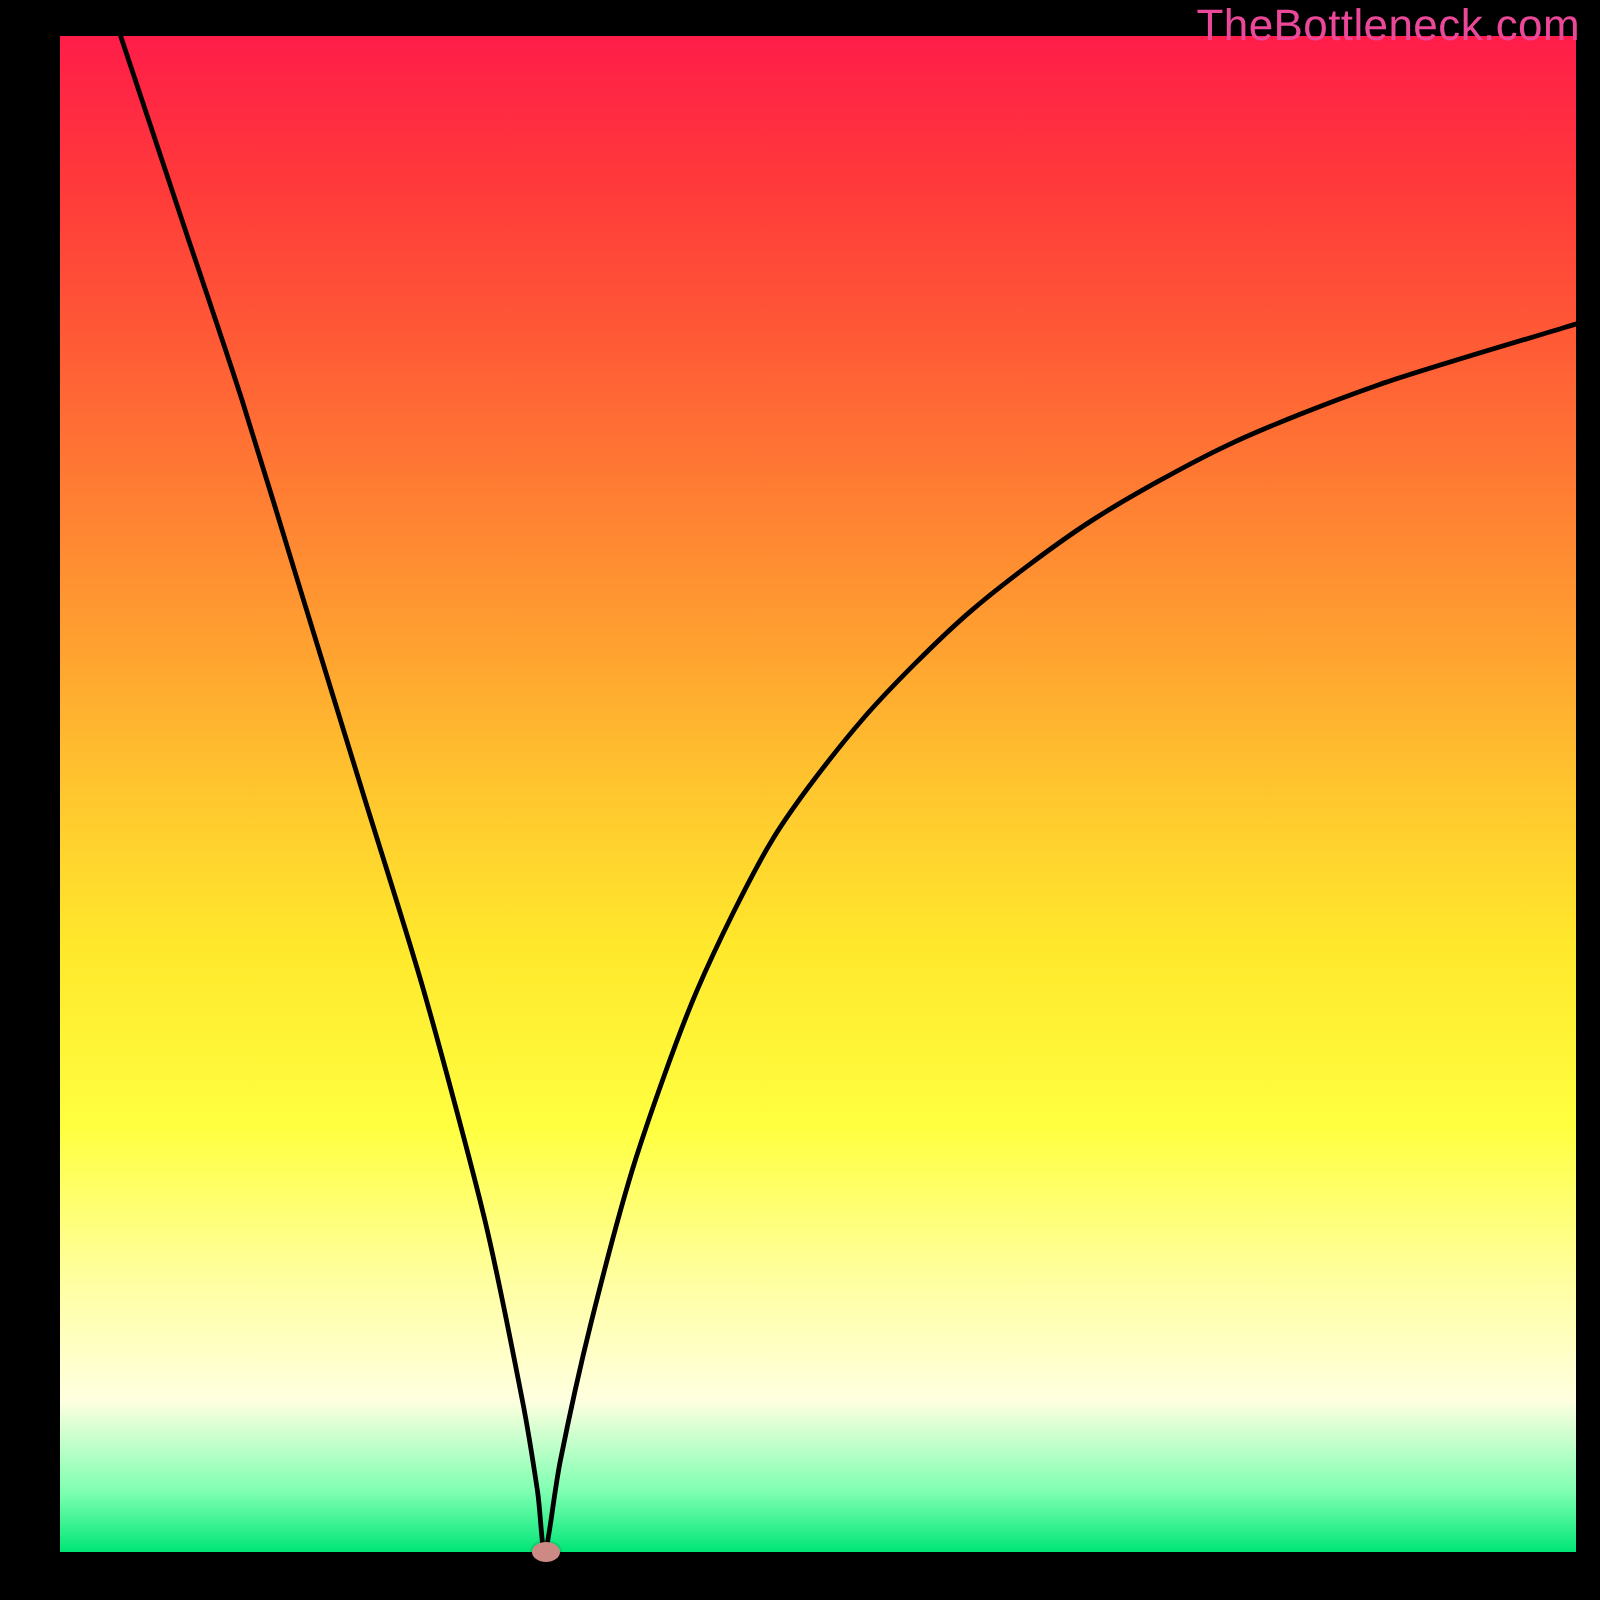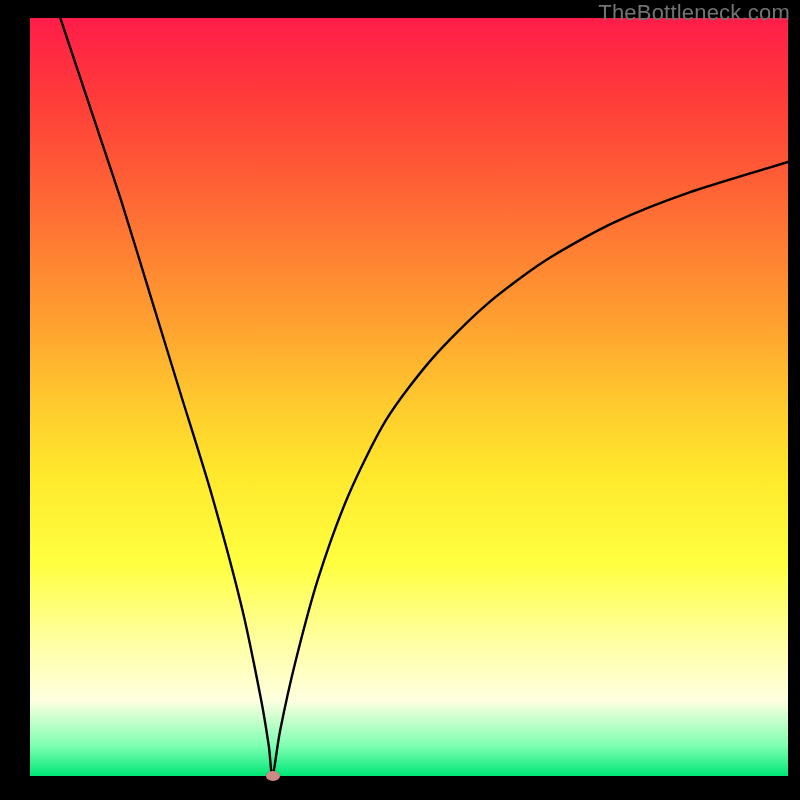--- a/index.html
+++ b/index.html
@@ -53,21 +53,21 @@
     height: 10px;
     border-radius: 50%;
     background: #cd8a85;
     transform: translate(-50%, -50%);
     box-shadow: 0 0 0 1px rgba(0,0,0,0.1);
   }
   .watermark {
     position: absolute;
     top: 0px;
     right: 10px;
-    color: #737373;
+    color: #ec4899;
     font-size: 22px;
     font-weight: 500;
     letter-spacing: 0.2px;
     user-select: none;
   }
 </style>
 </head>
 <body>
 
 <div class="stage">

